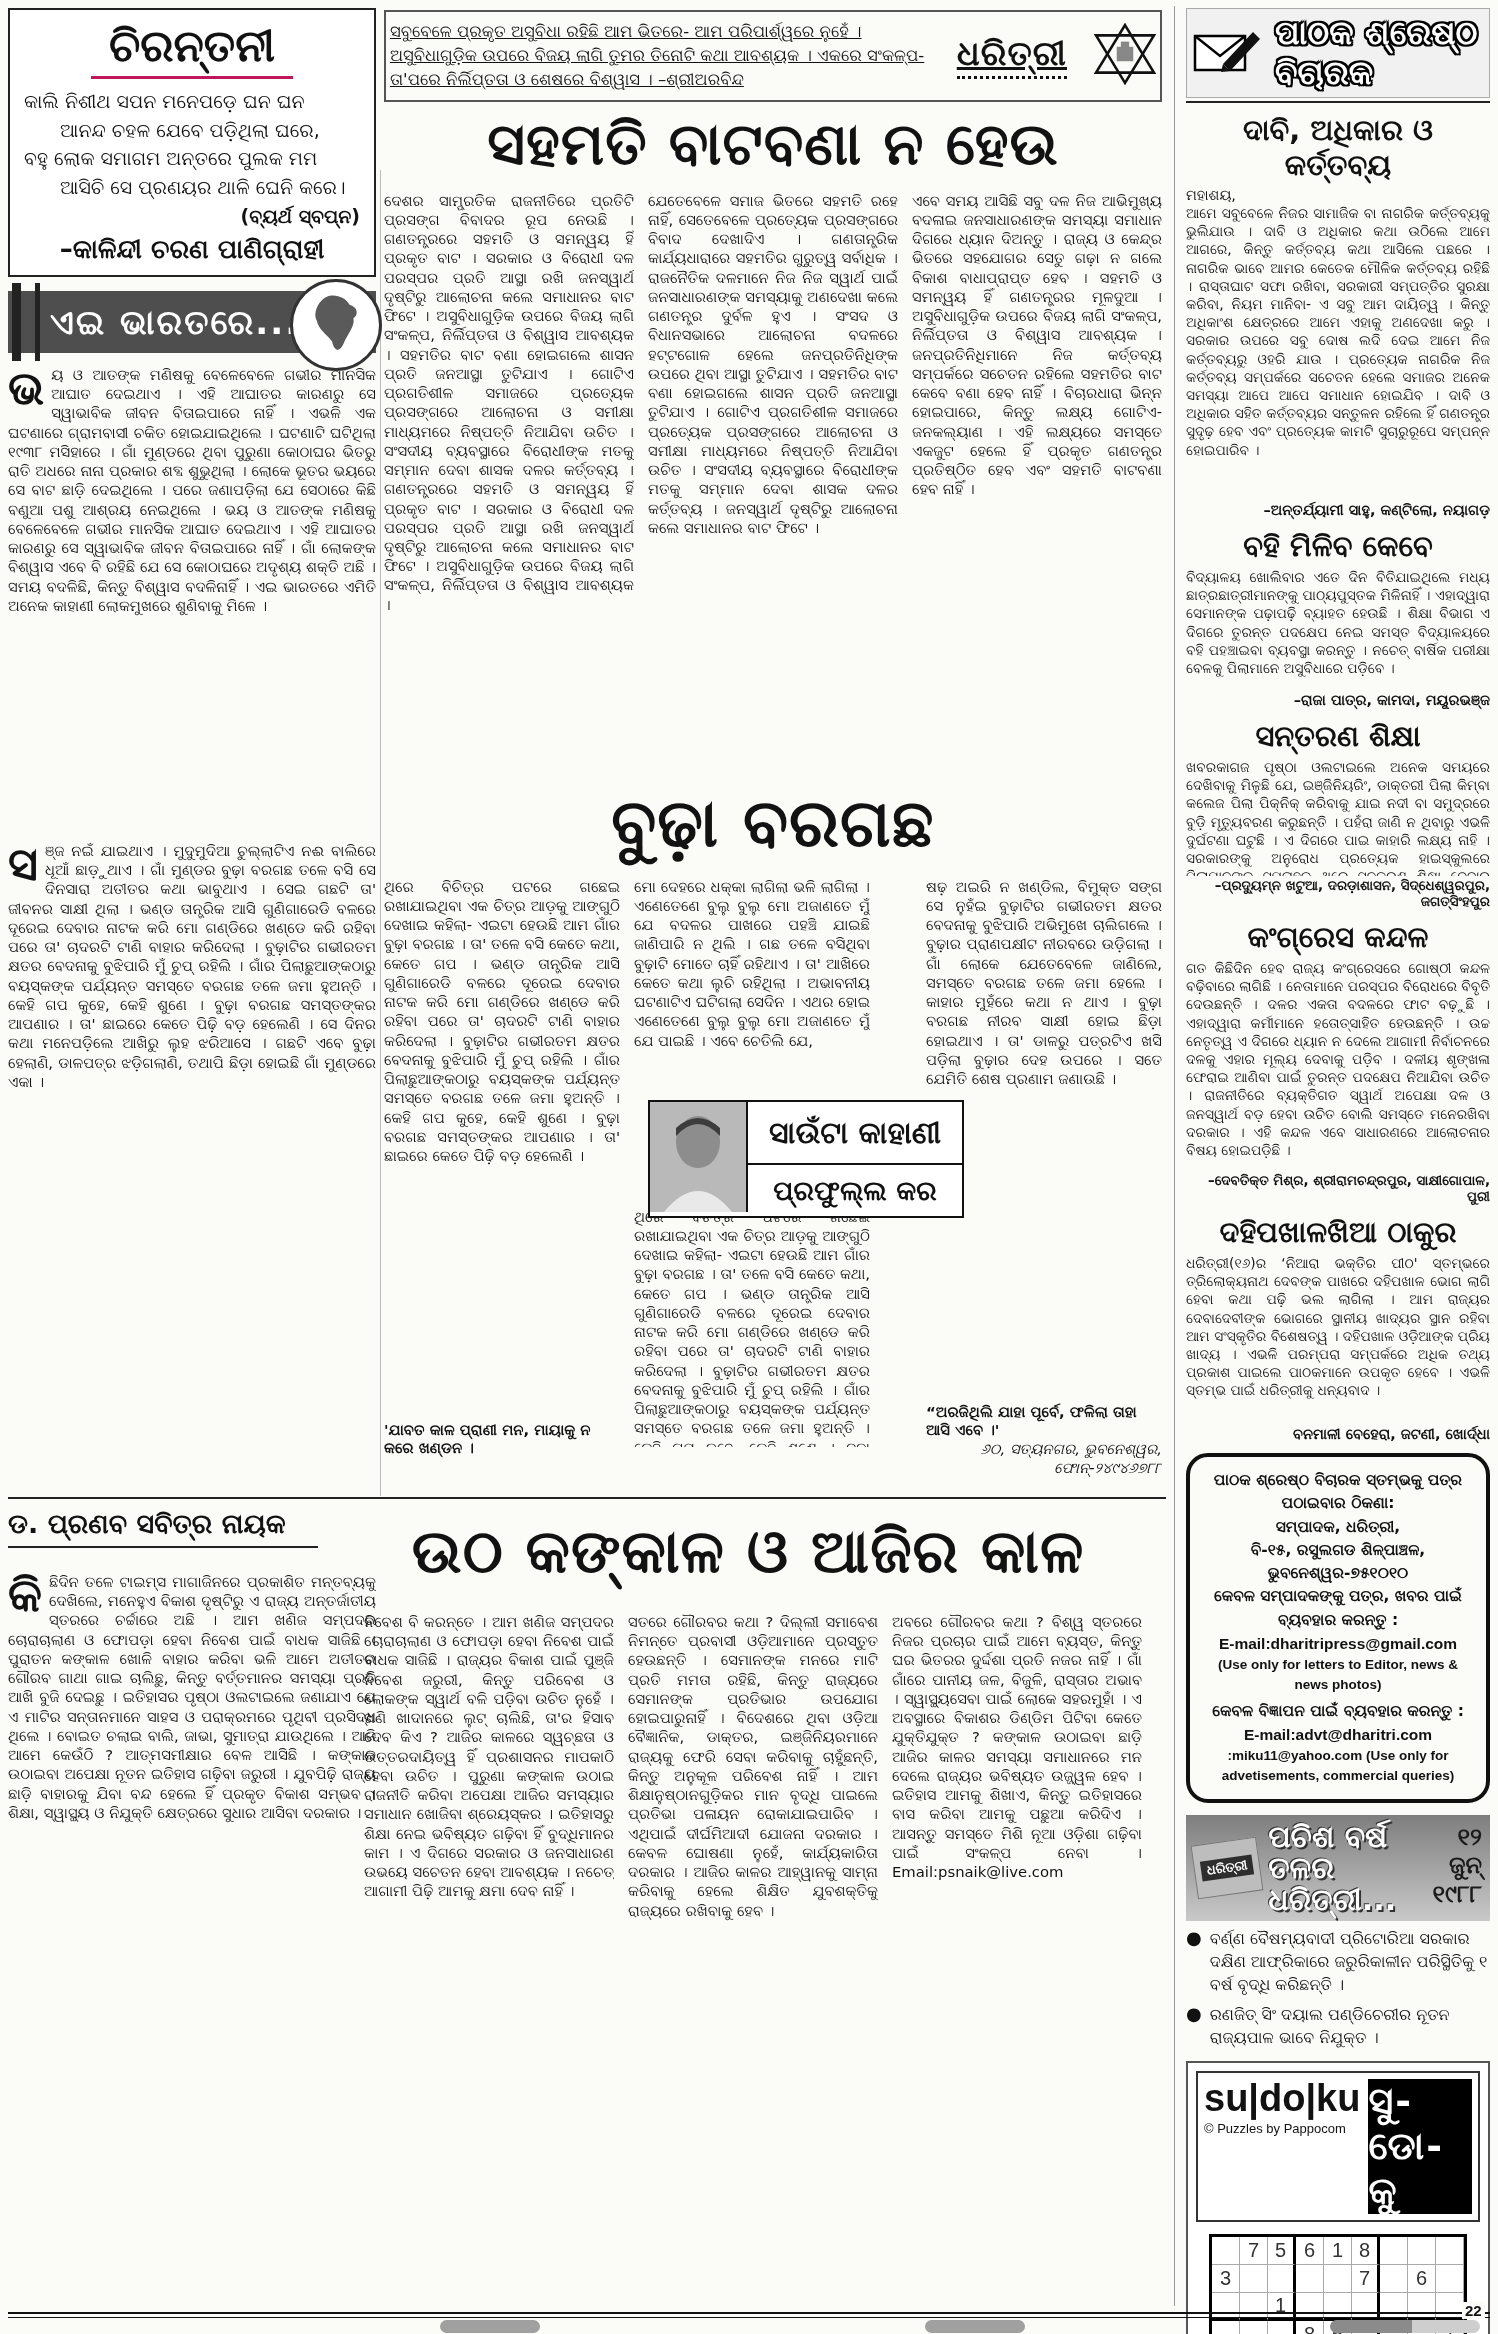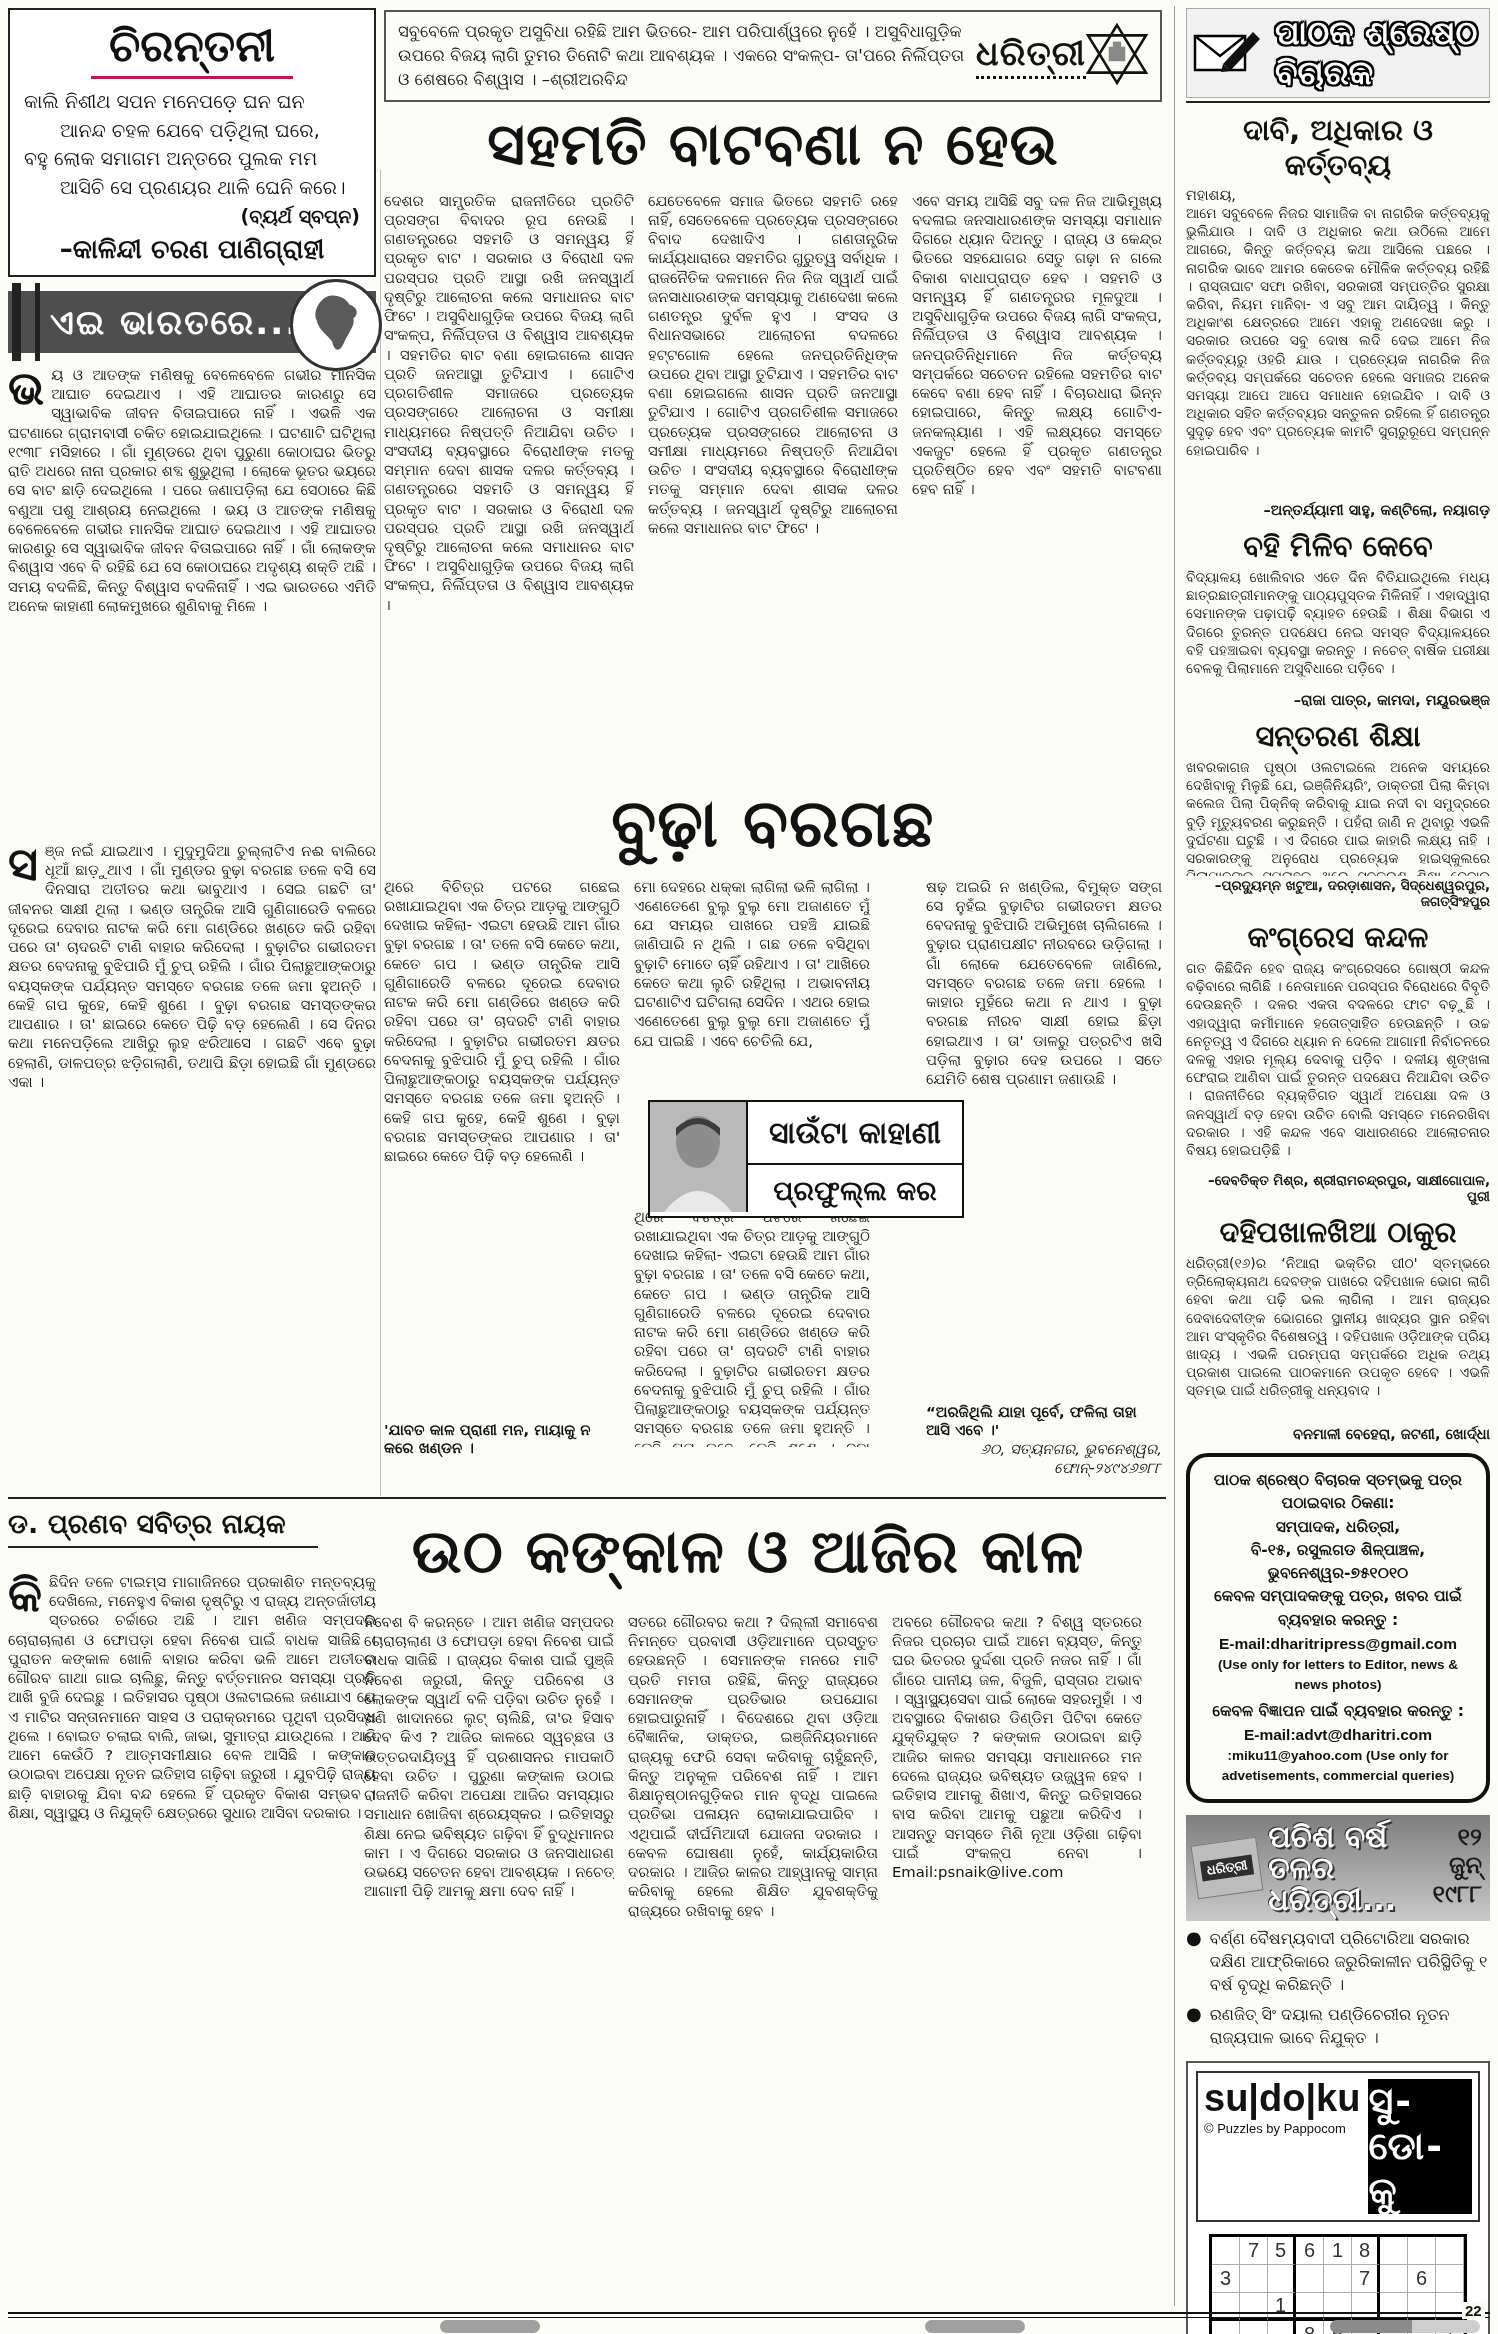--- a/index.html
+++ b/index.html
@@ -13,21 +13,21 @@
   .rule-v{position:absolute;width:1px;background:#9a9a9a;}
   .rule-h{position:absolute;height:0;border-top:2px solid #222;}
   
   .box{border:2px solid #222;background:#fff;}
   .chir{padding:10px 14px;text-align:center;}
   .chir-title{font-size:44px;font-weight:700;border-bottom:3px solid #be185d;display:inline-block;padding:0 18px 4px;}
   .chir-line{font-size:19px;line-height:1.5;}
   .chir-src{font-size:19px;font-weight:700;margin-top:4px;}
   .chir-author{font-size:26px;font-weight:700;margin-top:6px;}
   
-  .strip{display:flex;align-items:center;gap:0;padding:8px 12px;border:2px solid #555;}
+  .strip{display:flex;align-items:center;gap:27px;padding:8px 4px;border:2px solid #555;text-decoration:underline;}
   .strip-text{flex:1;font-size:16.5px;line-height:1.45;}
   .logo-dharitri{font-size:34px;font-weight:700;letter-spacing:1px;border-bottom:3px dotted #111;padding-bottom:2px;}
   
   .head-xl{font-weight:700;text-align:center;letter-spacing:1px;}
   
   .eib-banner{position:relative;background:#4e4e4e;height:62px;display:flex;align-items:center;}
   .eib-bars{width:14px;height:78px;border-left:9px solid #222;border-right:5px solid #222;margin:-8px 10px -8px 4px;}
   .eib-title{color:#fff;font-size:34px;font-weight:700;letter-spacing:2px;}
   .eib-circle{position:absolute;right:-6px;top:-12px;width:86px;height:86px;border-radius:50%;
               background:#fff;border:3px solid #333;display:flex;align-items:center;justify-content:center;overflow:hidden;}
@@ -138,21 +138,21 @@
     </div>
 
     <div class="head-xl" style="font-size:66px;margin-top:6px;">ବୁଢ଼ା ବରଗଛ</div>
 
     <div style="display:flex;gap:14px;margin-top:14px;">
       <div style="width:250px;">
         <div class="bodytxt just" style="height:538px;">ଥିରେ ବିଚିତ୍ର ପଟରେ ଗଛେଇ ରଖାଯାଇଥିବା ଏକ ଚିତ୍ର ଆଡ଼କୁ ଆଙ୍ଗୁଠି ଦେଖାଇ କହିଲା- ଏଇଟା ହେଉଛି ଆମ ଗାଁର ବୁଢ଼ା ବରଗଛ । ତା' ତଳେ ବସି କେତେ କଥା, କେତେ ଗପ । ଭଣ୍ଡ ତାନ୍ତ୍ରିକ ଆସି ଗୁଣିଗାରେଡି ବଳରେ ଦୂରେଇ ଦେବାର ନାଟକ କରି ମୋ ଗଣ୍ଡିରେ ଖଣ୍ଡେ କରି ରହିବା ପରେ ତା' ଚାଦରଟି ଟାଣି ବାହାର କରିଦେଲା । ବୁଢ଼ାଟିର ଗଭୀରତମ କ୍ଷତର ବେଦନାକୁ ବୁଝିପାରି ମୁଁ ଚୁପ୍ ରହିଲି । ଗାଁର ପିଲାଛୁଆଙ୍କଠାରୁ ବୟସ୍କଙ୍କ ପର୍ଯ୍ୟନ୍ତ ସମସ୍ତେ ବରଗଛ ତଳେ ଜମା ହୁଅନ୍ତି । କେହି ଗପ କୁହେ, କେହି ଶୁଣେ । ବୁଢ଼ା ବରଗଛ ସମସ୍ତଙ୍କର ଆପଣାର । ତା' ଛାଇରେ କେତେ ପିଢ଼ି ବଡ଼ ହେଲେଣି ।</div>
         <div class="verse" style="margin-top:6px;">'ଯାବତ କାଳ ପ୍ରାଣୀ ମନ, ମାୟାକୁ ନ କରେ ଖଣ୍ଡନ ।</div>
       </div>
       <div style="width:250px;">
-        <div class="bodytxt just" style="height:200px;">ମୋ ଦେହରେ ଧକ୍କା ଲାଗିଲା ଭଳି ଲାଗିଲା । ଏଣେତେଣେ ବୁଲୁ ବୁଲୁ ମୋ ଅଜାଣତେ ମୁଁ ଯେ ସମୟର ପାଖରେ ପହଞ୍ଚି ଯାଇଛି ଜାଣିପାରି ନ ଥିଲି । ଗଛ ତଳେ ବସିଥିବା ବୁଢ଼ାଟି ମୋତେ ଚାହିଁ ରହିଥାଏ । ତା' ଆଖିରେ କେତେ କଥା ଲୁଚି ରହିଥିଲା । ଅଭାବନୀୟ ଘଟଣାଟିଏ ଘଟିଗଲା ସେଦିନ । ଏଥର ହୋଇ ଏଣେତେଣେ ବୁଲୁ ବୁଲୁ ମୋ ଅଜାଣତେ ମୁଁ ଯେ ପାଇଛି ।  ଏବେ ଚେତିଲି ଯେ,</div>
+        <div class="bodytxt just" style="height:200px;">ମୋ ଦେହରେ ଧକ୍କା ଲାଗିଲା ଭଳି ଲାଗିଲା । ଏଣେତେଣେ ବୁଲୁ ବୁଲୁ ମୋ ଅଜାଣତେ ମୁଁ ଯେ ବଦଳର ପାଖରେ ପହଞ୍ଚି ଯାଇଛି ଜାଣିପାରି ନ ଥିଲି । ଗଛ ତଳେ ବସିଥିବା ବୁଢ଼ାଟି ମୋତେ ଚାହିଁ ରହିଥାଏ । ତା' ଆଖିରେ କେତେ କଥା ଲୁଚି ରହିଥିଲା । ଅଭାବନୀୟ ଘଟଣାଟିଏ ଘଟିଗଲା ସେଦିନ । ଏଥର ହୋଇ ଏଣେତେଣେ ବୁଲୁ ବୁଲୁ ମୋ ଅଜାଣତେ ମୁଁ ଯେ ପାଇଛି ।  ଏବେ ଚେତିଲି ଯେ,</div>
         <div style="height:130px;"></div>
         <div class="bodytxt just" style="height:240px;">ଥିରେ ବିଚିତ୍ର ପଟରେ ଗଛେଇ ରଖାଯାଇଥିବା ଏକ ଚିତ୍ର ଆଡ଼କୁ ଆଙ୍ଗୁଠି ଦେଖାଇ କହିଲା- ଏଇଟା ହେଉଛି ଆମ ଗାଁର ବୁଢ଼ା ବରଗଛ । ତା' ତଳେ ବସି କେତେ କଥା, କେତେ ଗପ । ଭଣ୍ଡ ତାନ୍ତ୍ରିକ ଆସି ଗୁଣିଗାରେଡି ବଳରେ ଦୂରେଇ ଦେବାର ନାଟକ କରି ମୋ ଗଣ୍ଡିରେ ଖଣ୍ଡେ କରି ରହିବା ପରେ ତା' ଚାଦରଟି ଟାଣି ବାହାର କରିଦେଲା । ବୁଢ଼ାଟିର ଗଭୀରତମ କ୍ଷତର ବେଦନାକୁ ବୁଝିପାରି ମୁଁ ଚୁପ୍ ରହିଲି । ଗାଁର ପିଲାଛୁଆଙ୍କଠାରୁ ବୟସ୍କଙ୍କ ପର୍ଯ୍ୟନ୍ତ ସମସ୍ତେ ବରଗଛ ତଳେ ଜମା ହୁଅନ୍ତି । କେହି ଗପ କୁହେ, କେହି ଶୁଣେ । ବୁଢ଼ା ବରଗଛ ସମସ୍ତଙ୍କର ଆପଣାର । ତା' ଛାଇରେ କେତେ ପିଢ଼ି ବଡ଼ ହେଲେଣି ।</div>
       </div>
       <div style="width:250px;margin-left:42px;">
         <div class="bodytxt just" style="height:520px;">ଷଢ଼  ଅଇରି ନ ଖଣ୍ଡିଲ, ବିମୁକ୍ତ ସଙ୍ଗ ସେ ନୁହଁଇ ବୁଢ଼ାଟିର ଗଭୀରତମ କ୍ଷତର ବେଦନାକୁ ବୁଝିପାରି ଅଭିମୁଖେ ଚାଲିଗଲେ । ବୁଢ଼ାର ପ୍ରାଣପକ୍ଷୀଟ ନୀରବରେ ଉଡ଼ିଗଲା । ଗାଁ ଲୋକେ ଯେତେବେଳେ ଜାଣିଲେ, ସମସ୍ତେ ବରଗଛ ତଳେ ଜମା ହେଲେ । କାହାର ମୁହଁରେ କଥା ନ ଥାଏ । ବୁଢ଼ା ବରଗଛ ନୀରବ ସାକ୍ଷୀ ହୋଇ ଛିଡ଼ା ହୋଇଥାଏ । ତା' ଡାଳରୁ ପତ୍ରଟିଏ ଖସି ପଡ଼ିଲା ବୁଢ଼ାର ଦେହ ଉପରେ । ସତେ ଯେମିତି ଶେଷ ପ୍ରଣାମ ଜଣାଉଛି ।</div>
         <div class="verse" style="margin-top:6px;">“ଅରଜିଥିଲି ଯାହା ପୂର୍ବେ, ଫଳିଲା ତାହା ଆସି ଏବେ ।'</div>
         <div class="bodytxt" style="text-align:right;font-style:italic;">୬୦, ସତ୍ୟନଗର, ଭୁବନେଶ୍ୱର, ଫୋନ୍-୨୪୯୪୬୭୮୮</div>
       </div>
     </div>
   </div>

